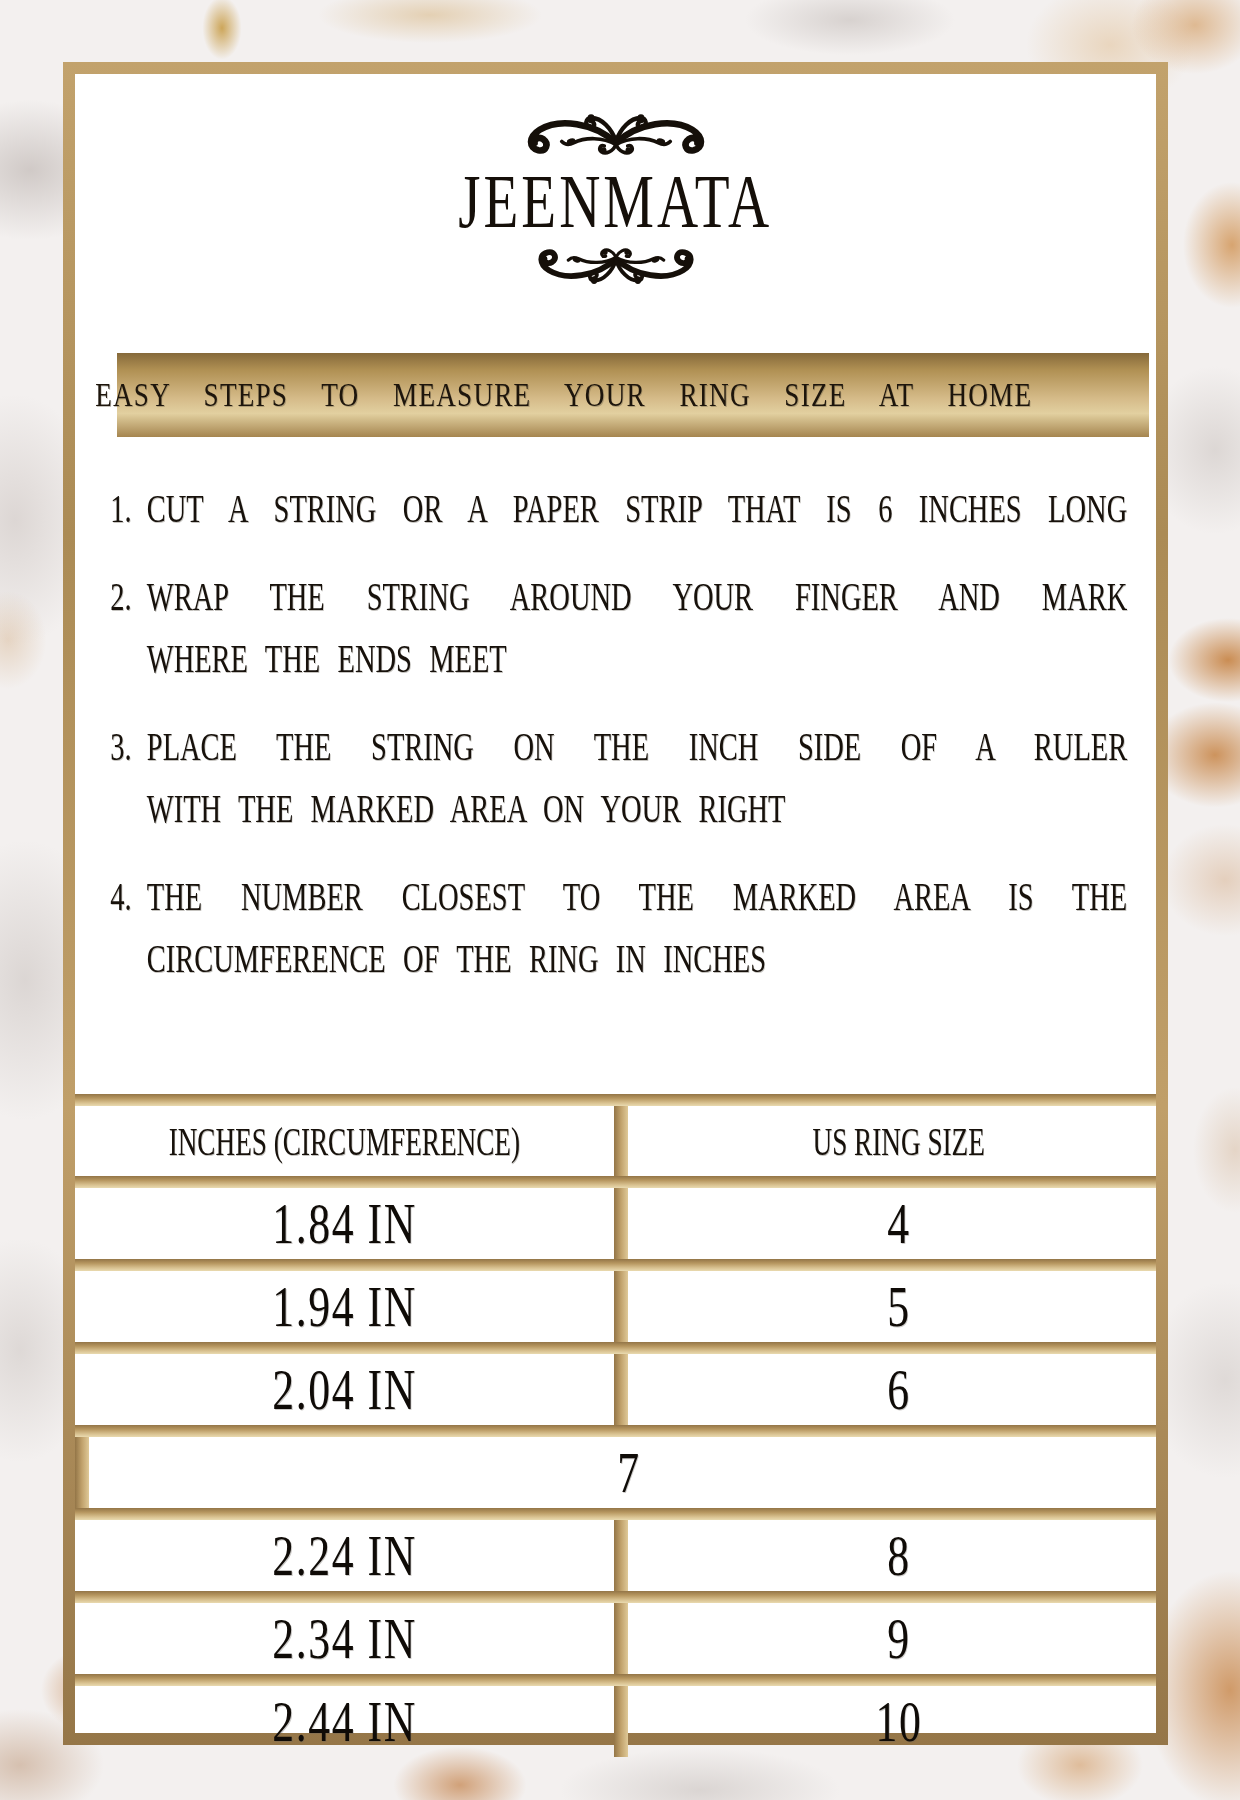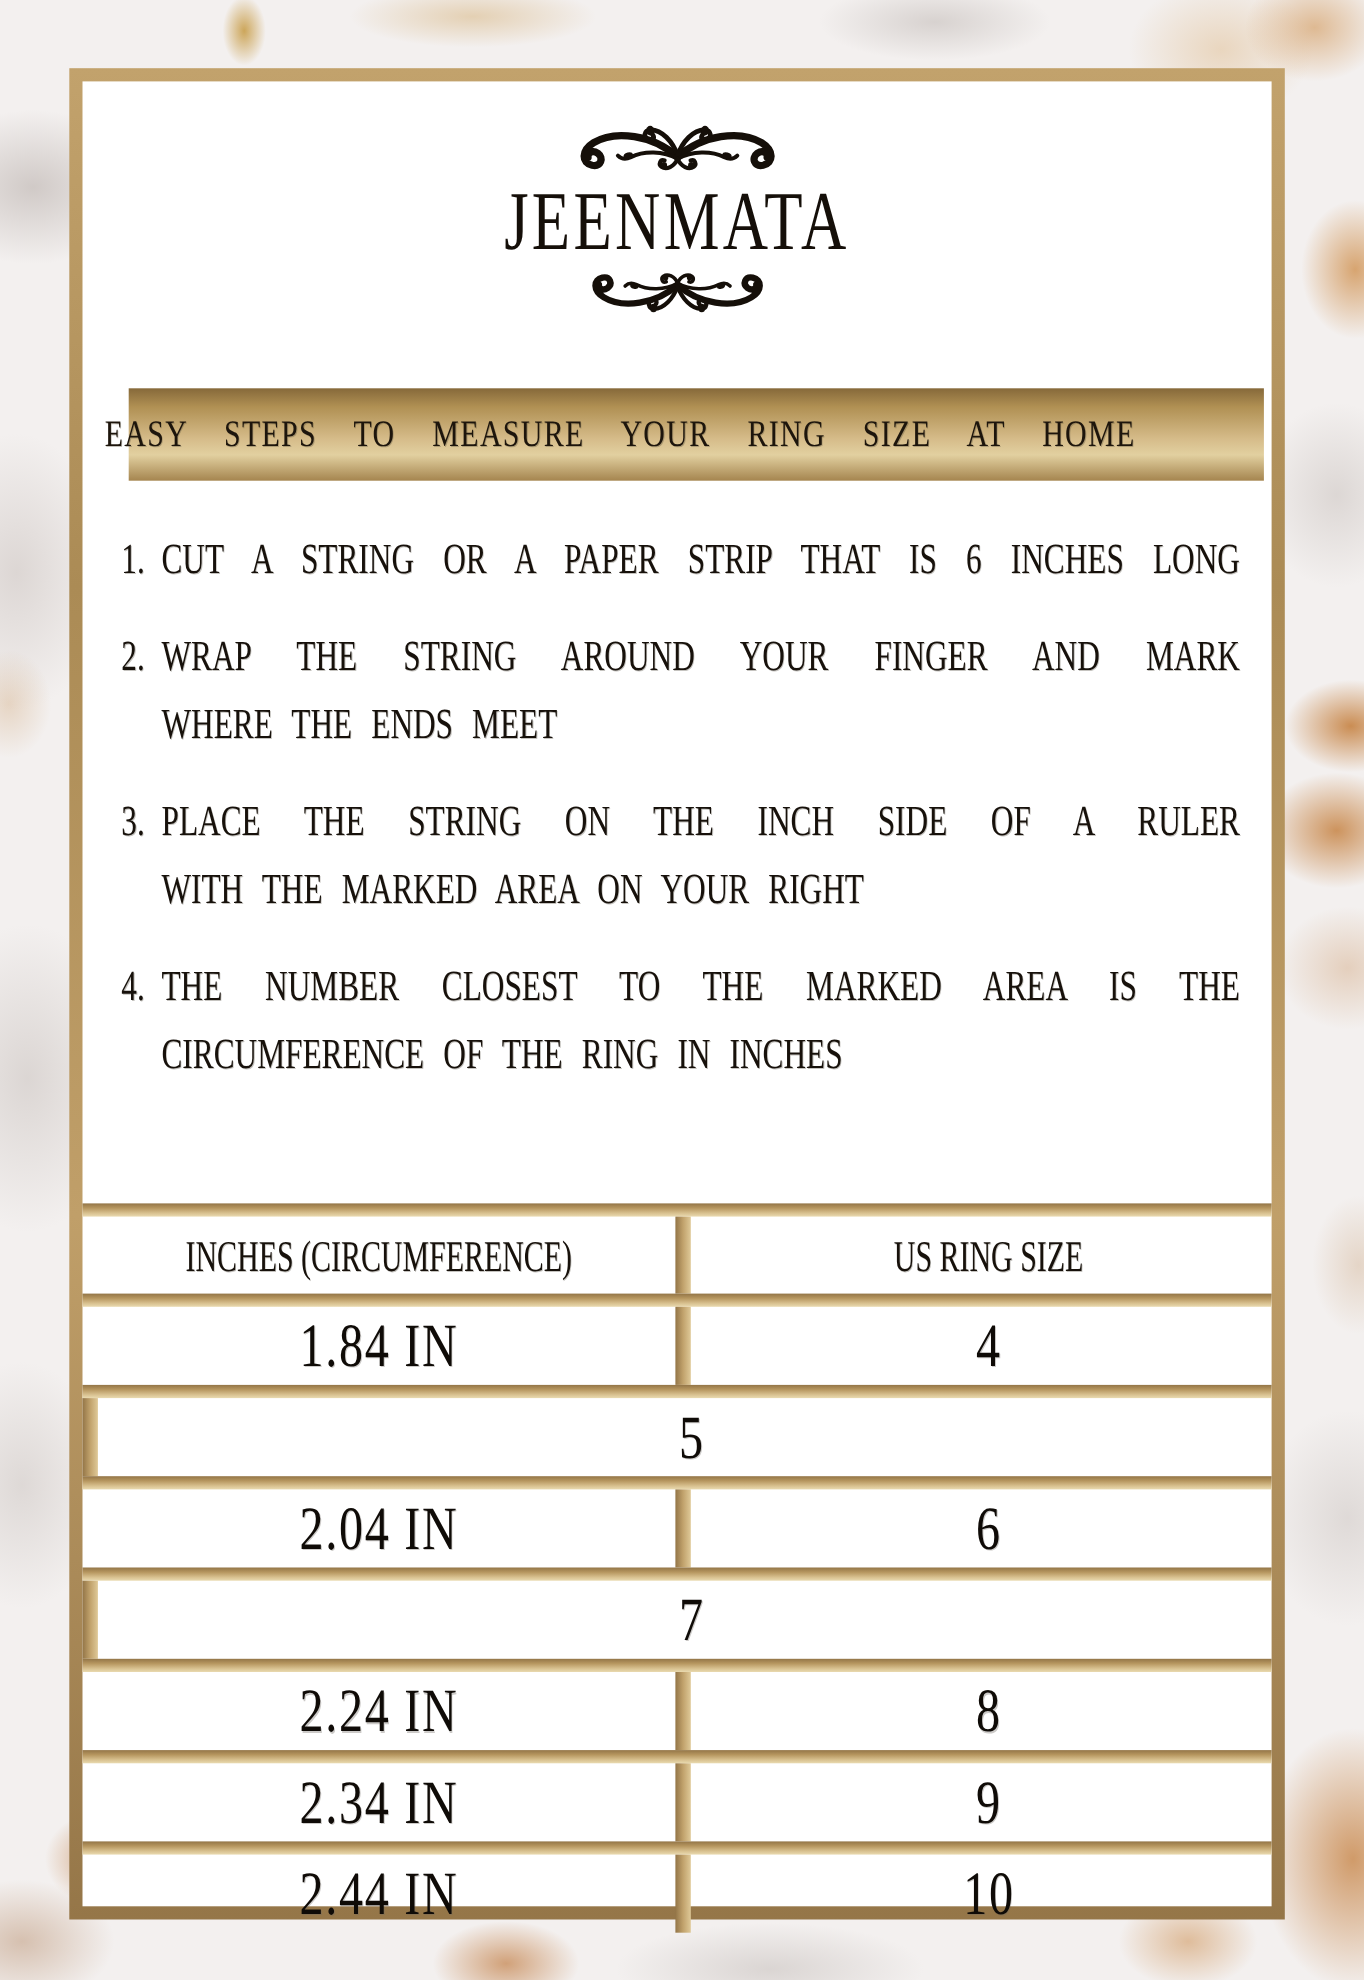--- a/index.html
+++ b/index.html
@@ -173,20 +173,21 @@
         <div class="cell-left"><span class="squish">INCHES (CIRCUMFERENCE)</span></div>
         <div class="v-div"></div>
         <div class="cell-right"><span class="squish">US RING SIZE</span></div>
       </div>
       <div class="gold-h"></div>
       <div id="table-body" style="display:contents"><div class="t-row data">
             <div class="cell-left"><span class="squish">1.84 IN</span></div>
             <div class="v-div"></div>
             <div class="cell-right"><span class="squish">4</span></div>
           </div><div class="gold-h"></div><div class="t-row data">
+            <div class="cell-left"><span class="squish">1.94 IN</span></div>
             <div class="v-div"></div>
             <div class="cell-right"><span class="squish">5</span></div>
           </div><div class="gold-h"></div><div class="t-row data">
             <div class="cell-left"><span class="squish">2.04 IN</span></div>
             <div class="v-div"></div>
             <div class="cell-right"><span class="squish">6</span></div>
           </div><div class="gold-h"></div><div class="t-row data">
             <div class="v-div"></div>
             <div class="cell-right"><span class="squish">7</span></div>
           </div><div class="gold-h"></div><div class="t-row data">

